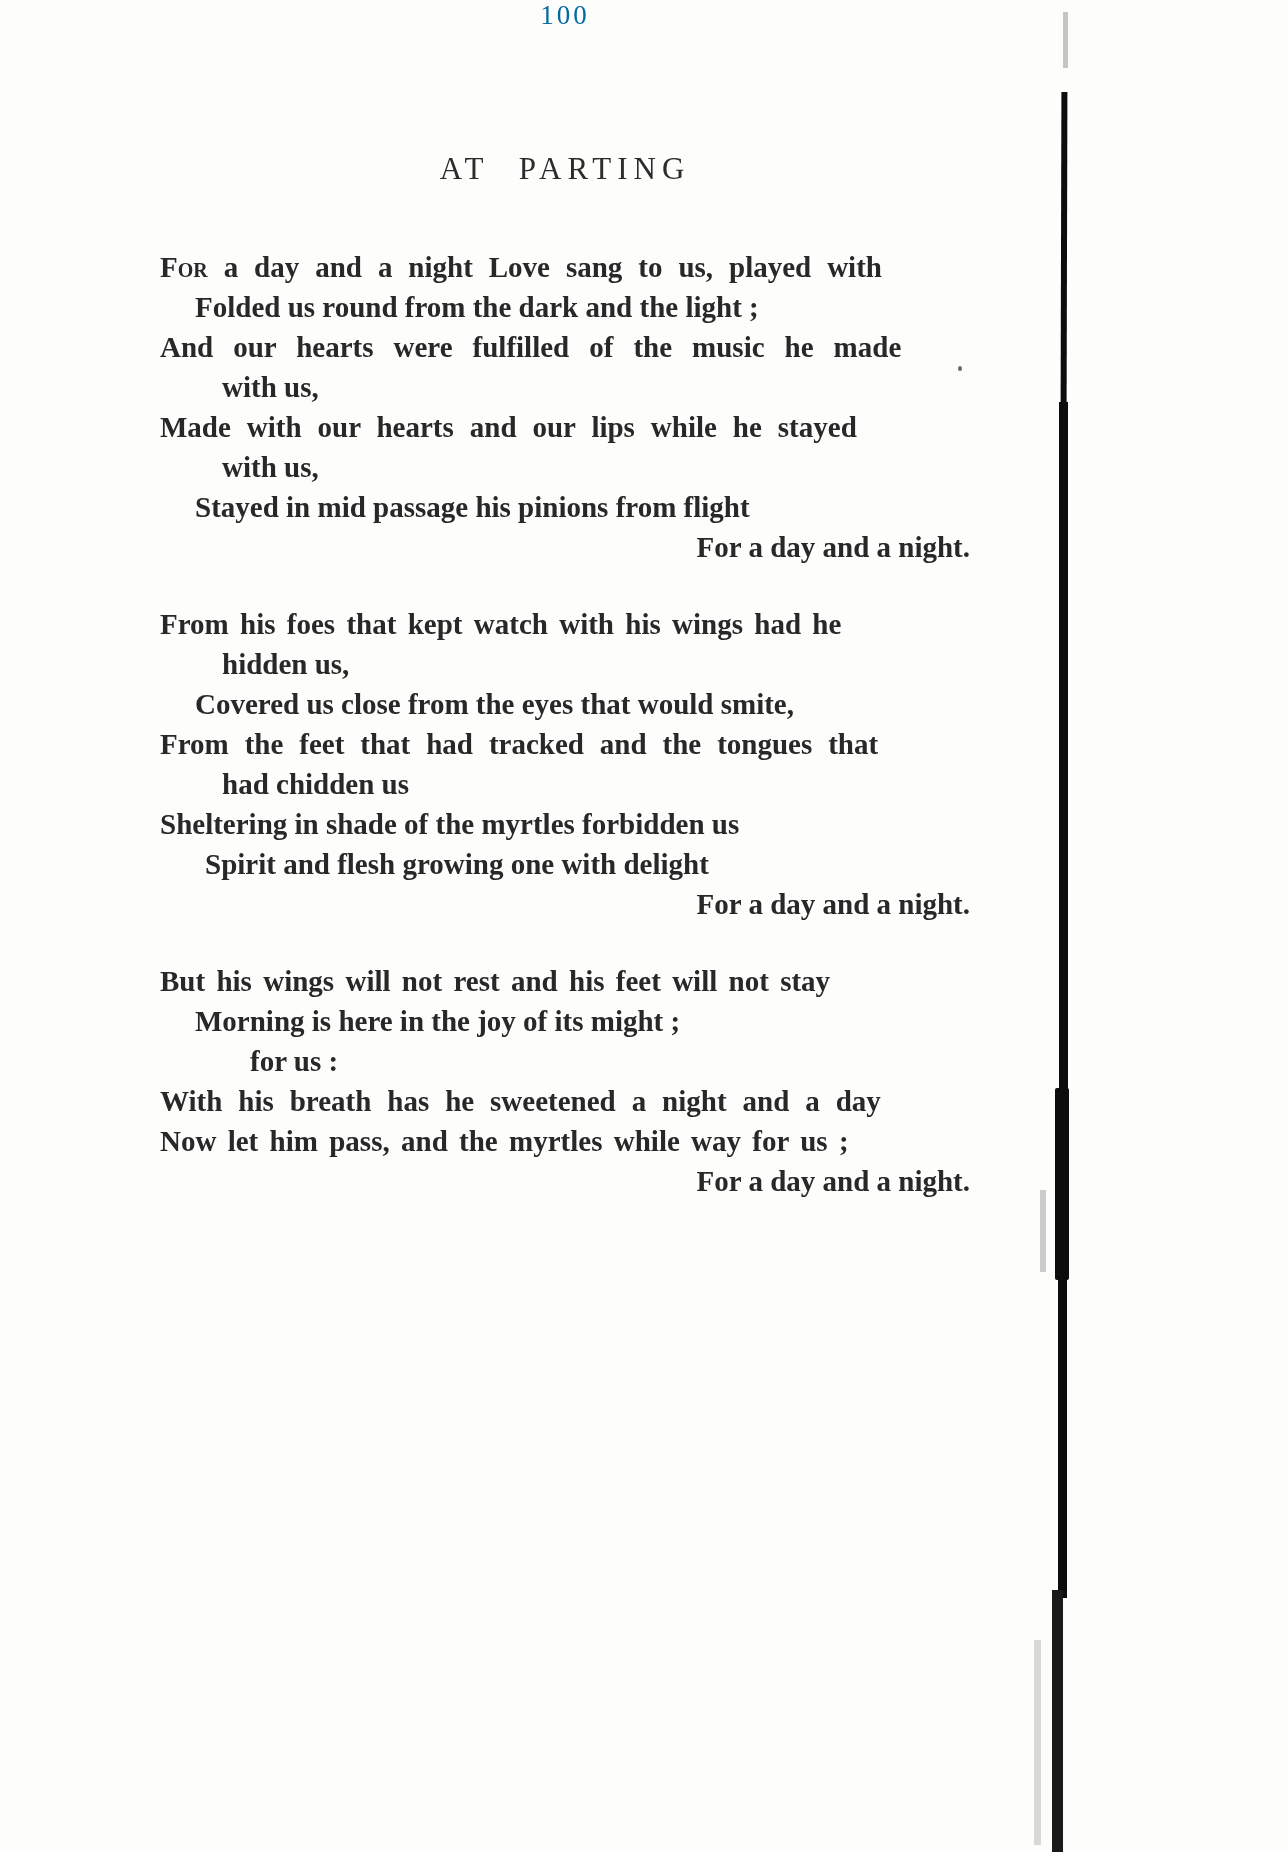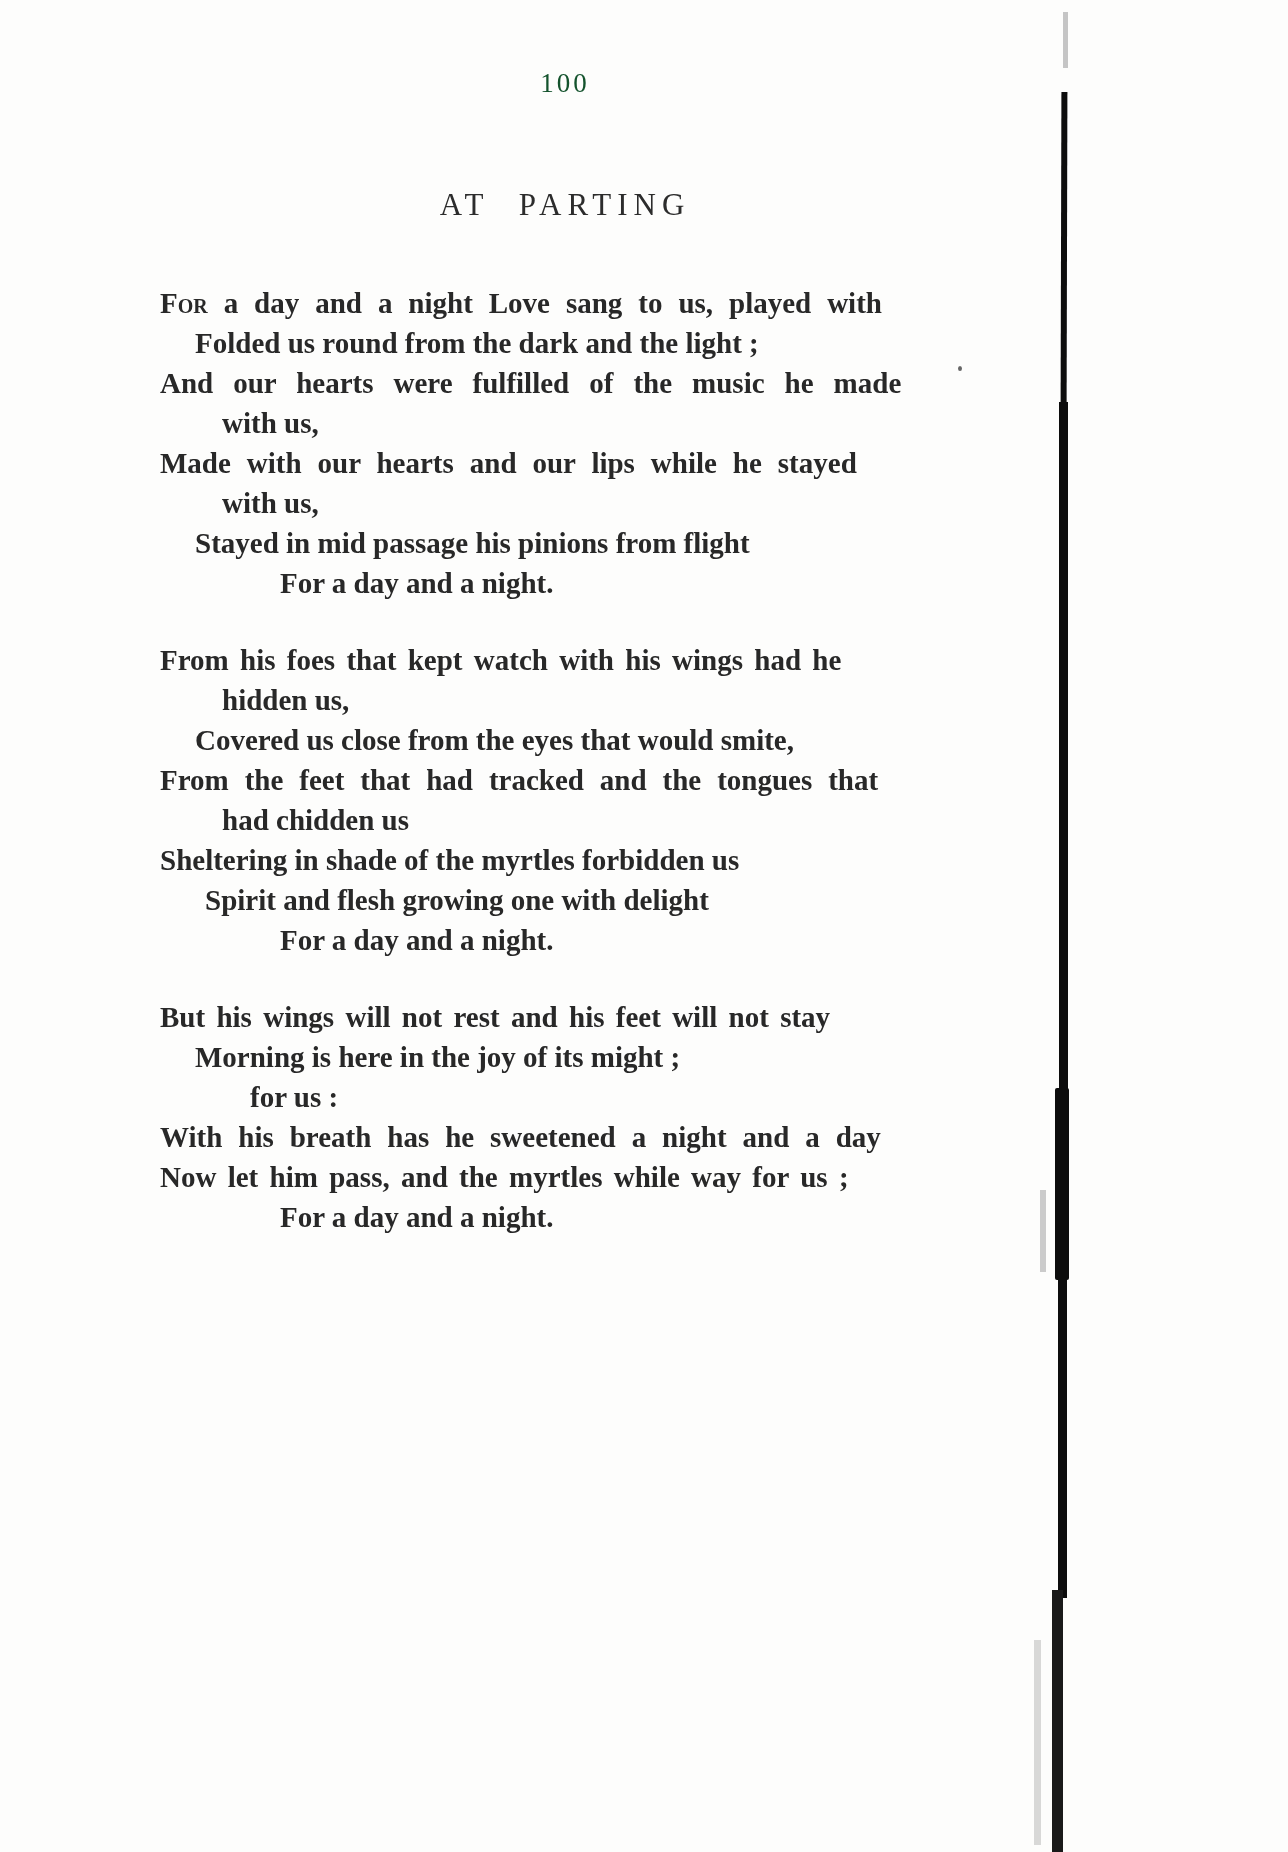--- a/index.html
+++ b/index.html
@@ -18,48 +18,47 @@
     font-family:"Liberation Serif","DejaVu Serif",serif;
     color:var(--ink);
   }
   .column{
     position:absolute;
     left:160px;
     top:0;
     width:810px;
   }
   .pagenum{
-    margin-top:68px;
     text-align:center;
     font-size:27px;
     letter-spacing:3px;
-    color:#14532d;
+    color:#0369a1;
   }
   .title{
-    margin-top:88px;
+    margin-top:120px;
     text-align:center;
     font-size:31px;
     letter-spacing:6px;
     word-spacing:16px;
     color:#2c2c2c;
   }
   .stanza{margin-top:37px;}
   .stanza.first{margin-top:60px;}
   .line{
     font-size:29px;
     line-height:40px;
     white-space:nowrap;
     font-weight:bold;
   }
   .flush{margin-left:0;}
   .half{margin-left:35px;}
   .half2{margin-left:45px;}
   .hang{margin-left:62px;}
   .hang2{margin-left:90px;}
-  .refrain{margin-left:120px;}
+  .refrain{margin-left:89px;text-align:right;}
   .sp1{word-spacing:0.14em;}
   .sp2{word-spacing:0.30em;}
   .sp3{word-spacing:0.44em;}
   .smallcaps{font-variant:small-caps;}
   .artifact{position:absolute;background:var(--artifact);}
   .streak-a{left:1061px;top:92px;width:6px;height:318px;transform:rotate(0.15deg);}
   .streak-b{left:1059px;top:402px;width:9px;height:696px;}
   .streak-c{left:1055px;top:1088px;width:14px;height:192px;border-radius:2px;}
   .streak-d{left:1058px;top:1272px;width:9px;height:326px;}
   .streak-e{left:1052px;top:1590px;width:11px;height:262px;background:#1a1a1a;}

